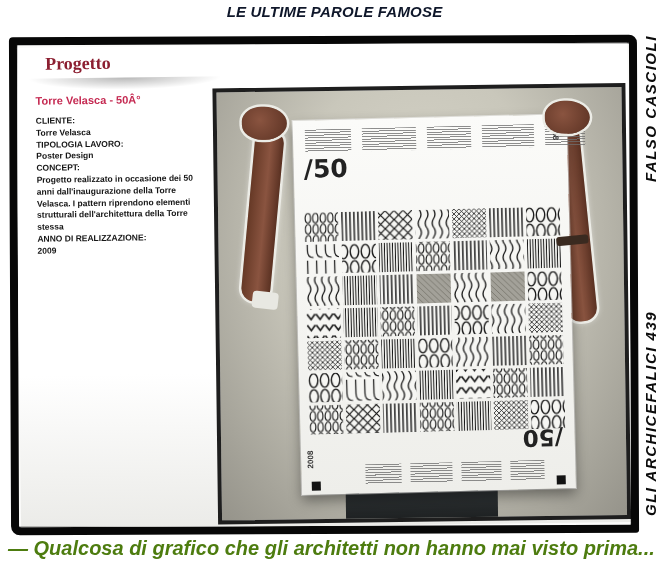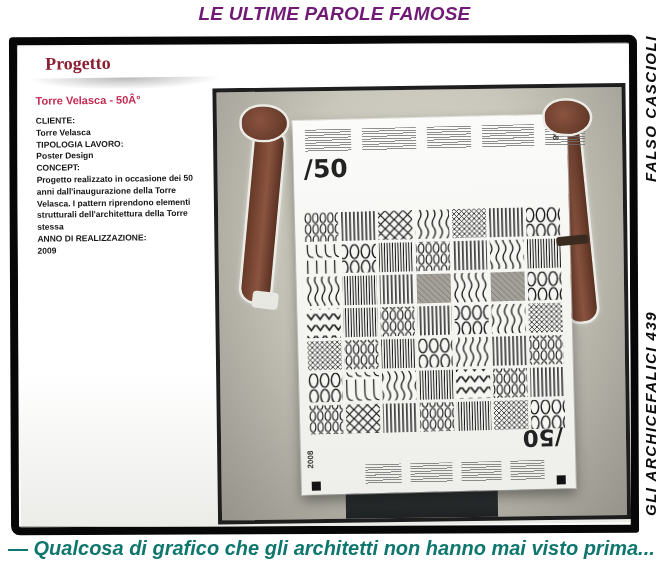--- a/index.html
+++ b/index.html
@@ -1,20 +1,20 @@
 <!DOCTYPE html>
 <html><head>
 <meta charset="utf-8">
 <style>
   html,body{margin:0;padding:0;background:#ffffff;}
   body{width:669px;height:572px;overflow:hidden;font-family:"Liberation Sans",sans-serif;}
   .stage{position:relative;width:669px;height:572px;background:#ffffff;}
 
   .meme-title{position:absolute;top:3px;left:0;width:100%;text-align:center;
-    font-size:19px;font-weight:bold;font-style:italic;color:#701a75;letter-spacing:.2px;}
+    font-size:15px;font-weight:bold;font-style:italic;color:#0f172a;letter-spacing:.2px;}
 
   .frame{position:absolute;left:10px;top:36px;width:612px;height:482px;
     border:8px solid #070707;border-radius:4px 8px 3px 9px;background:#fbfbfa;
     overflow:hidden;transform:rotate(-0.25deg);}
   .frame::after{content:"";position:absolute;inset:-3px;border:2px solid #070707;
     border-radius:6px;transform:rotate(0.3deg);pointer-events:none;}
 
   .site{position:absolute;inset:0;background:linear-gradient(180deg,#ffffff 68%,#ebebe8 100%);
     transform:rotate(-0.5deg);}
 
@@ -72,21 +72,21 @@
 
   .pattern-grid{position:absolute;left:9px;top:92px;}
 
   .side-label{position:absolute;right:1px;width:26px;text-align:center;font-weight:bold;
     font-style:italic;color:#0c0c0c;writing-mode:vertical-rl;transform:rotate(180deg);
     font-size:15px;letter-spacing:1.5px;white-space:nowrap;}
   .side-label.top-label{top:34px;height:150px;}
   .side-label.bottom-label{top:293px;height:240px;}
 
   .caption{position:absolute;left:8px;top:537px;width:655px;font-size:20px;font-weight:bold;
-    font-style:italic;color:#0f766e;}
+    font-style:italic;color:#4d7c0f;}
 </style>
 </head>
 <body>
 
 <div class="stage">
 
   <div class="meme-title">LE ULTIME PAROLE FAMOSE</div>
 
   <div class="frame">
     <div class="site">

